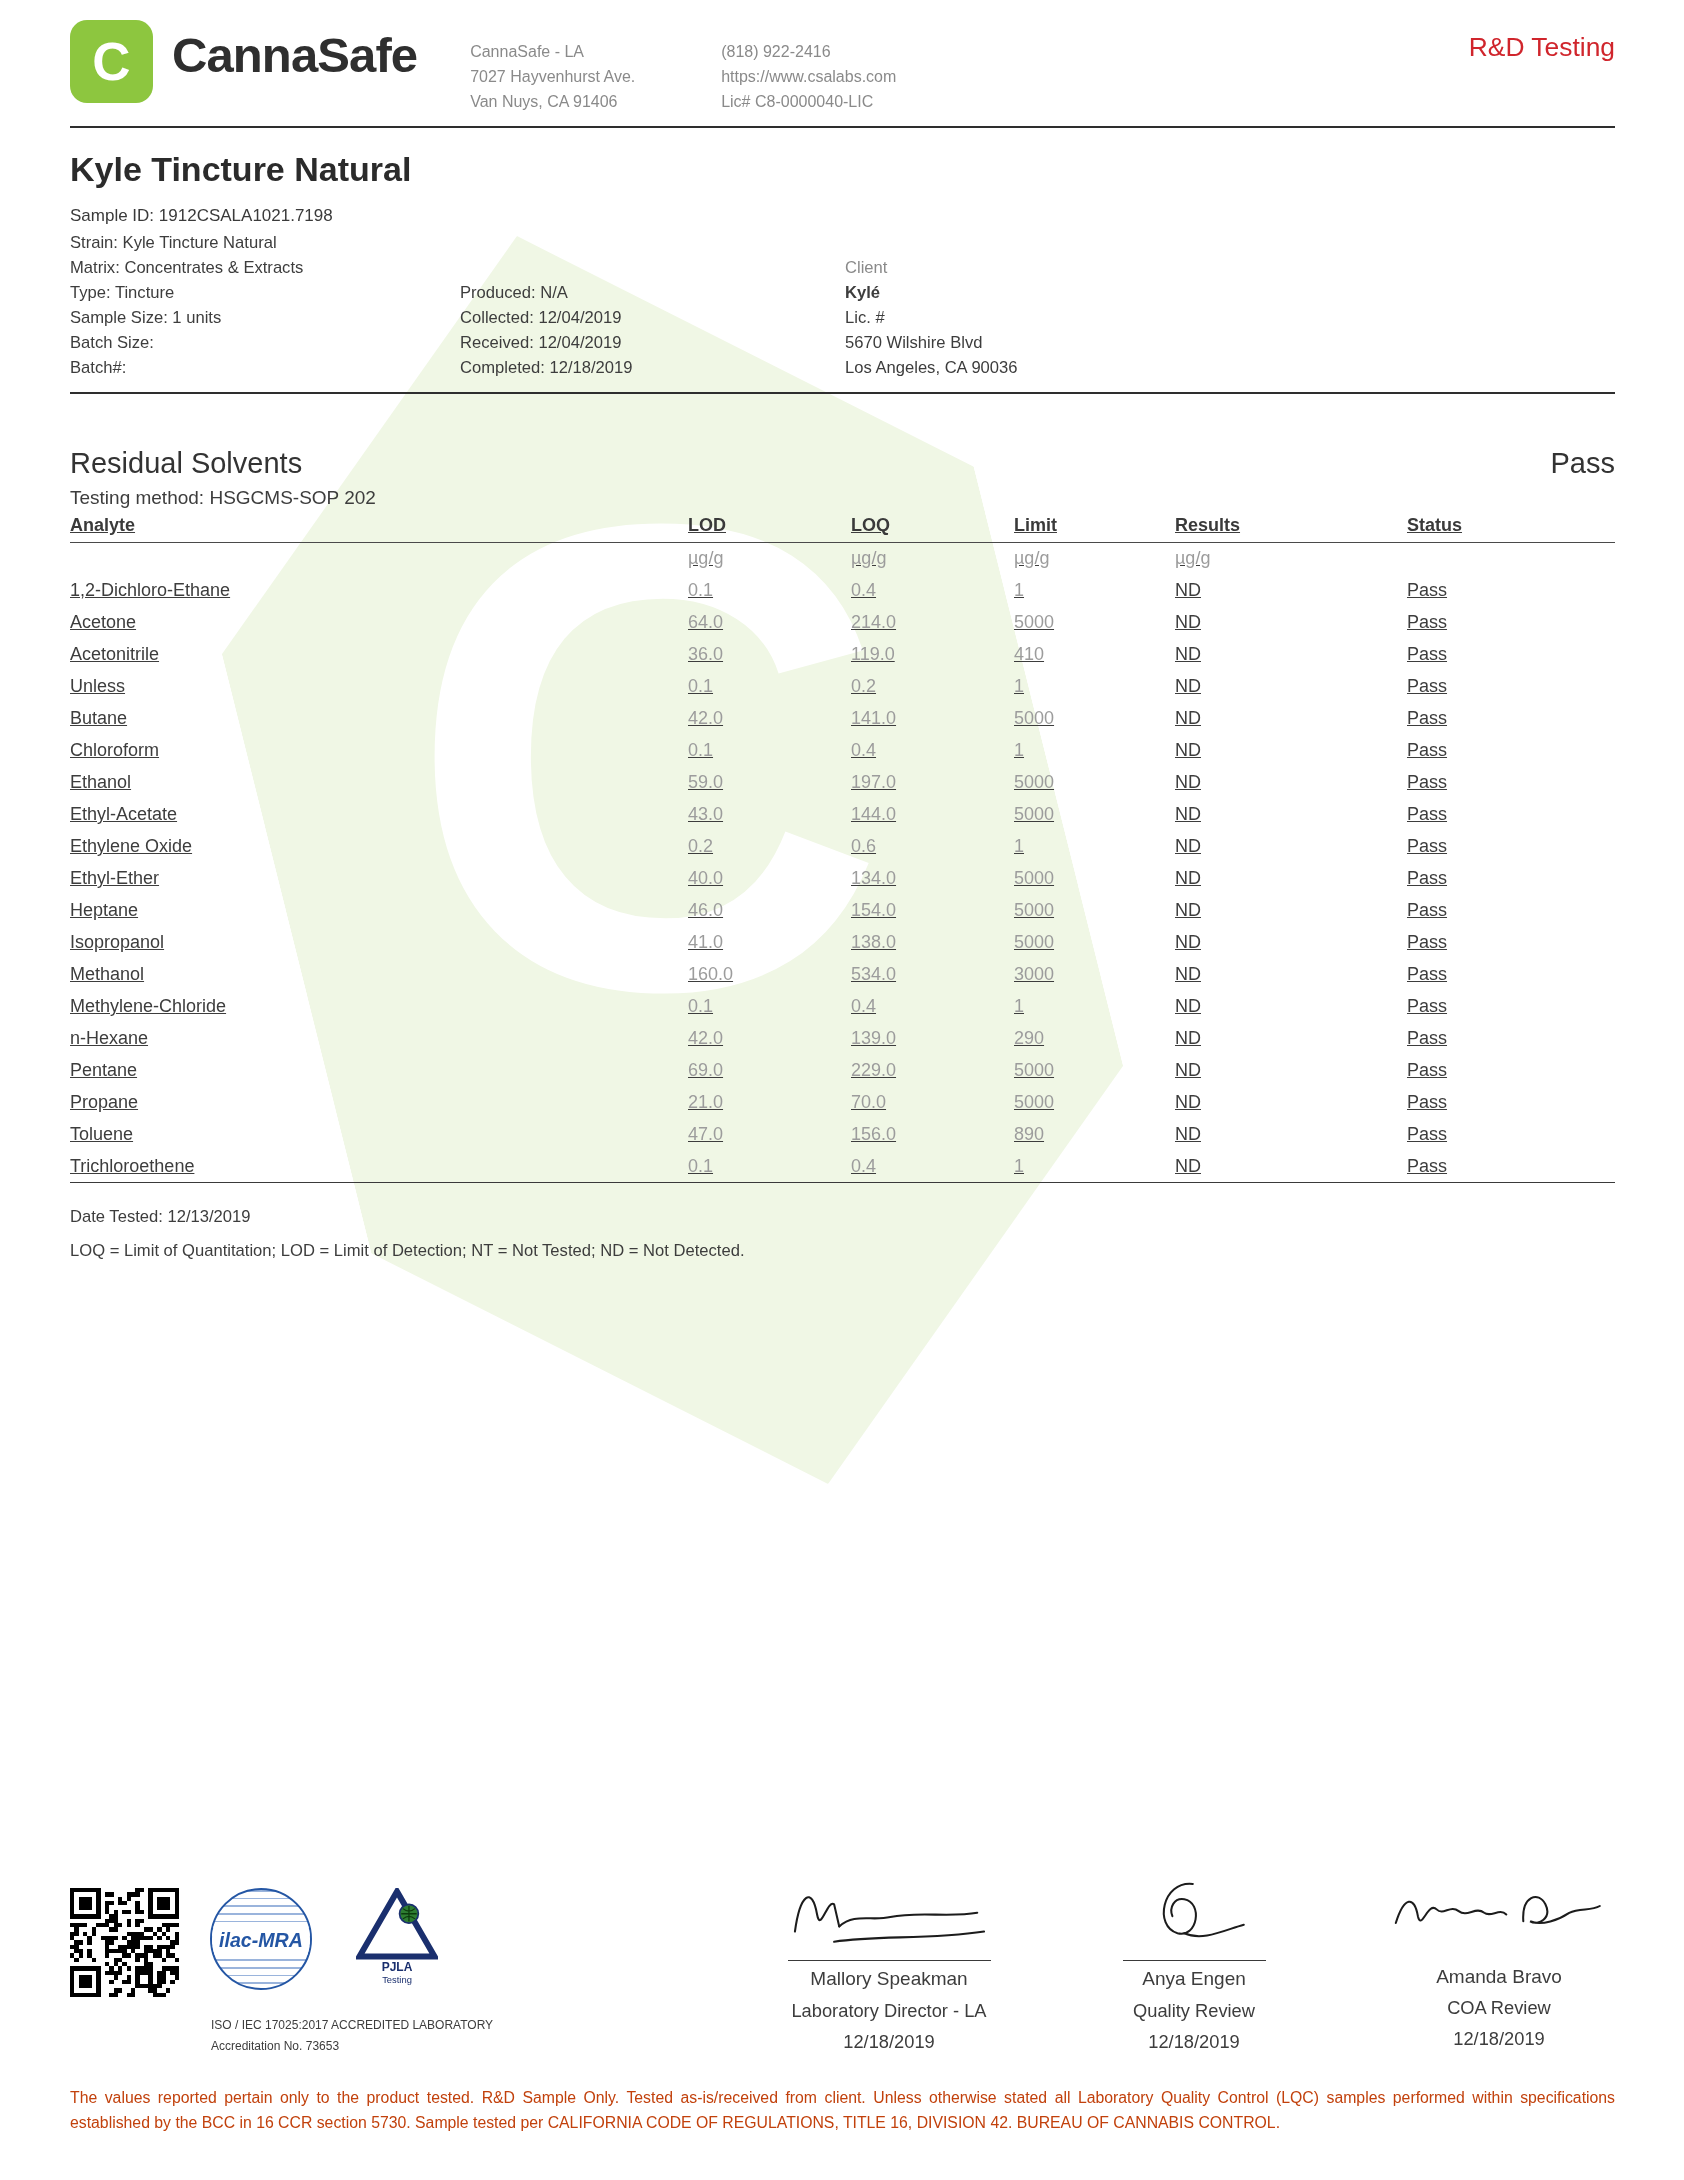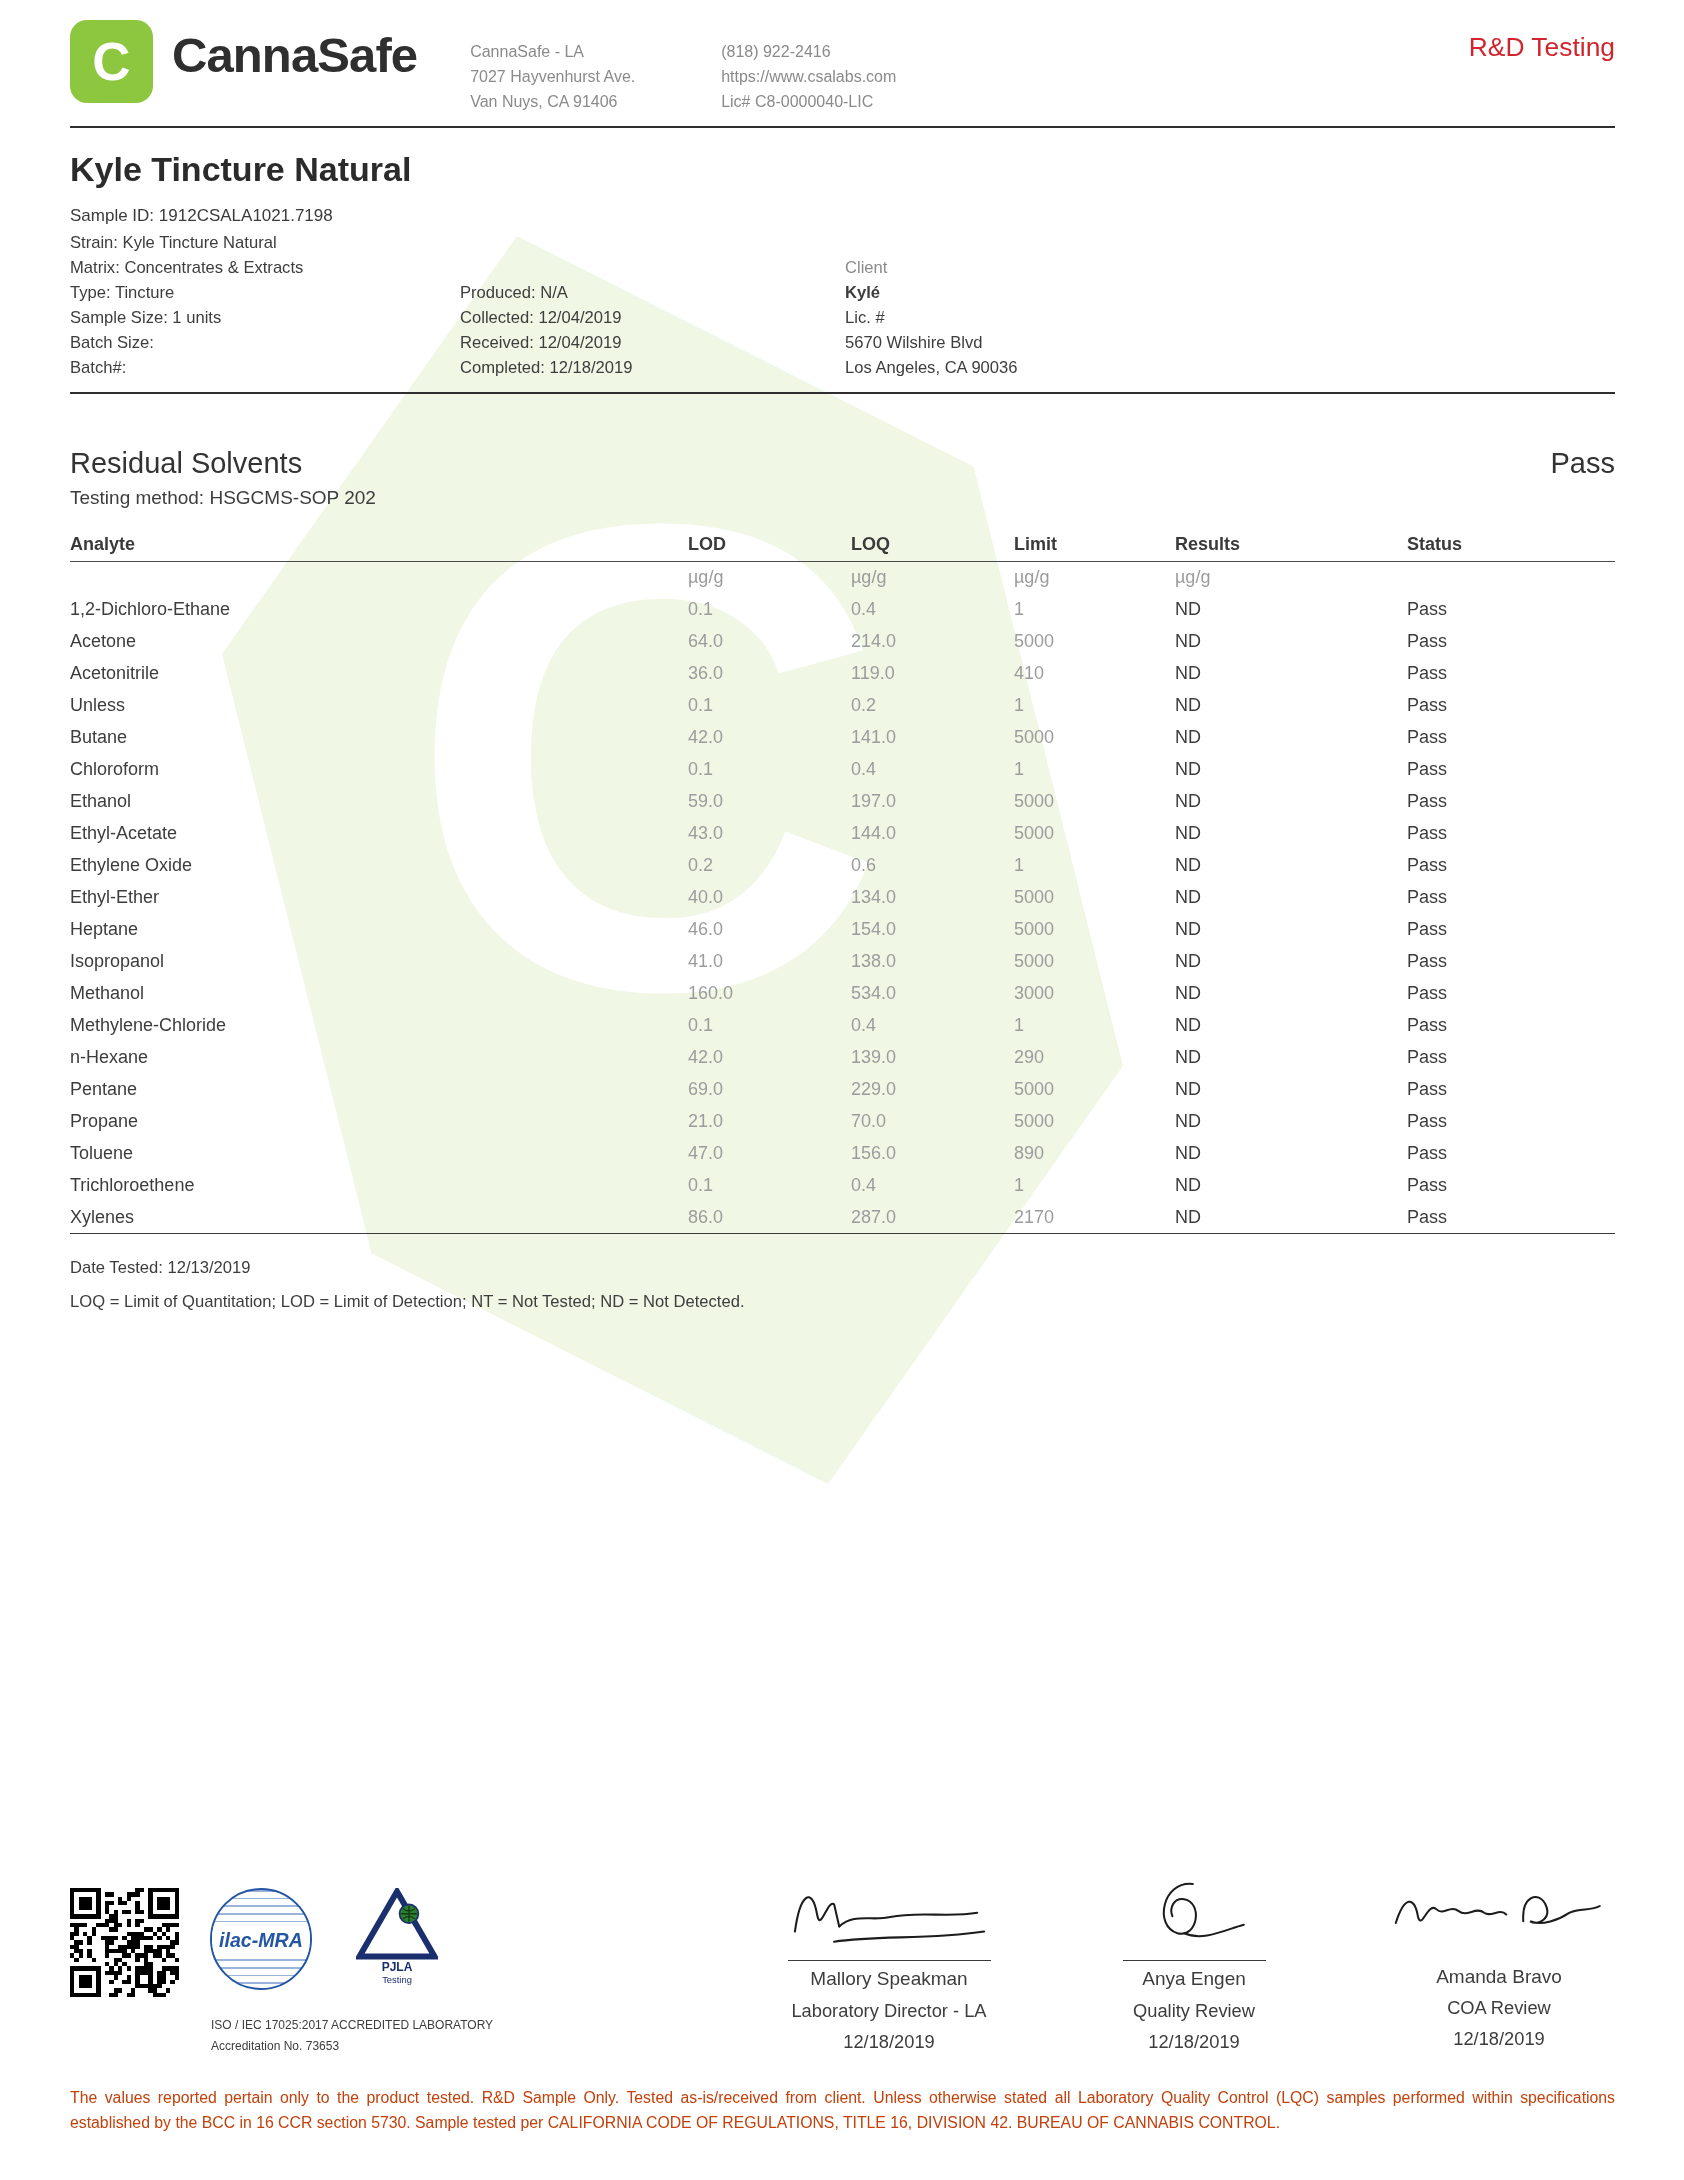--- a/index.html
+++ b/index.html
@@ -43,22 +43,22 @@
   .bold { font-weight:bold; }
   .rule-thick2 { border-top:2.6px solid #2e2e2e; margin-top:12px; }
 
   
   .section-head { display:flex; align-items:baseline; margin-top:53px; }
   .section-title { font-size:29px; color:#333; }
   .section-status { margin-left:auto; font-size:29px; color:#333; }
   .method { margin-top:6.8px; font-size:19px; color:#3d3d3d; }
 
   
-  table.solvents { width:100%; border-collapse:collapse; table-layout:fixed; margin-top:19px;
-      border-bottom:1.7px solid #3a3a3a; }
+  table.solvents { width:100%; border-collapse:collapse; table-layout:fixed; 
+      border-bottom:1.7px solid #3a3a3a;text-decoration:underline; }
   table.solvents th, table.solvents td { text-align:left; font-size:18px; padding:0; }
   .head-row th { font-weight:bold; color:#3a3a3a; height:34px; vertical-align:middle;
       border-bottom:1.7px solid #4a4a4a; }
   .units-row th { font-weight:normal; color:#9c9c9c; height:32px; vertical-align:middle; }
   tbody td { height:32px; vertical-align:middle; color:#3d3d3d; }
   tbody td.col-lod, tbody td.col-loq, tbody td.col-limit { color:#9c9c9c; }
 
   .date-tested { margin-top:24px; font-size:16.6px; }
   .legend { margin-top:13.6px; font-size:16.6px; }
 
@@ -332,28 +332,20 @@
             <td class="col-loq">156.0</td>
             <td class="col-limit">890</td>
             <td class="col-results">ND</td>
             <td class="col-status">Pass</td>
           </tr>
           <tr>
             <td class="col-analyte">Trichloroethene</td>
             <td class="col-lod">0.1</td>
             <td class="col-loq">0.4</td>
             <td class="col-limit">1</td>
-            <td class="col-results">ND</td>
-            <td class="col-status">Pass</td>
-          </tr>
-          <tr>
-            <td class="col-analyte">Xylenes</td>
-            <td class="col-lod">86.0</td>
-            <td class="col-loq">287.0</td>
-            <td class="col-limit">2170</td>
             <td class="col-results">ND</td>
             <td class="col-status">Pass</td>
           </tr>
         </tbody>
     </table>
 
     <div class="date-tested">Date Tested: 12/13/2019</div>
     <div class="legend">LOQ = Limit of Quantitation; LOD = Limit of Detection; NT = Not Tested; ND = Not Detected.</div>
 
     <div class="bottom">

